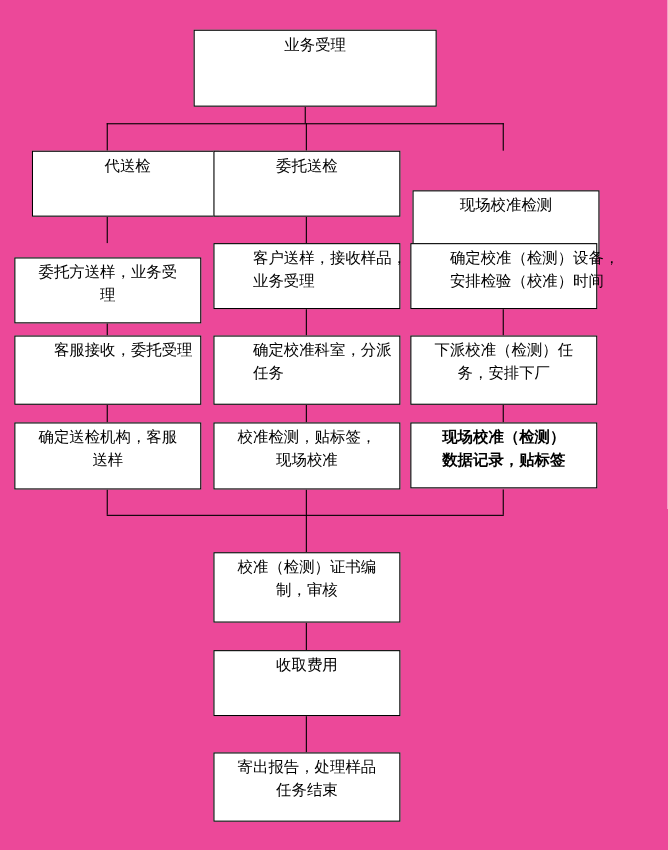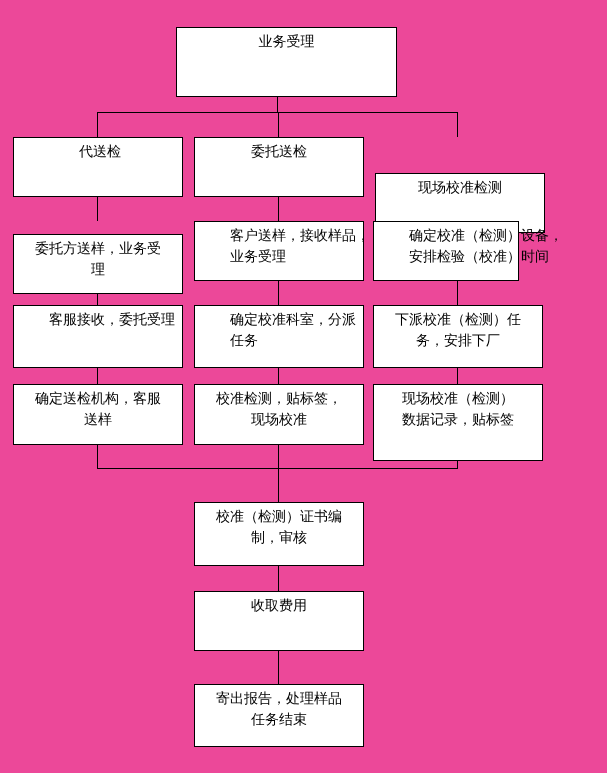--- a/index.html
+++ b/index.html
@@ -57,42 +57,42 @@
   <div class="vline" style="left:97px; top:445px; height:23px;"></div>
   <div class="vline" style="left:457px; top:445px; height:23px;"></div>
   <div class="vline" style="left:278px; top:445px; height:57px;"></div>
   <div class="hline" style="left:97px; top:468px; width:361px;"></div>
 
   <div class="vline" style="left:278px; top:566px; height:25px;"></div>
   <div class="vline" style="left:278px; top:651px; height:33px;"></div>
 
   <div class="node" style="left:176px; top:27px; width:221px; height:70px;">业务受理</div>
 
-  <div class="node" style="left:13px; top:137px; width:170px; height:60px;padding-left:10px;">代送检</div>
+  <div class="node" style="left:29px; top:137px; width:170px; height:60px;padding-left:10px;">代送检</div>
   <div class="node" style="left:194px; top:137px; width:170px; height:60px;">委托送检</div>
   <div class="node" style="left:375px; top:137px; width:170px; height:60px;margin-top:36px;">现场校准检测</div>
 
   <div class="node" style="left:13px; top:221px; width:170px; height:60px;margin-top:13px;">委托方送样，业务受
 理</div>
   <div class="node align-left" style="left:194px; top:221px; width:170px; height:60px;">客户送样，接收样品，
 业务受理</div>
-  <div class="node align-left" style="left:373px; top:221px; width:146px; height:60px;">确定校准（检测）设备，
+  <div class="node align-left" style="left:373px; top:221px; width:170px; height:60px;">确定校准（检测）设备，
 安排检验（校准）时间</div>
 
   <div class="node align-left" style="left:13px; top:305px; width:170px; height:63px;">客服接收，委托受理</div>
   <div class="node align-left" style="left:194px; top:305px; width:170px; height:63px;">确定校准科室，分派
 任务</div>
   <div class="node" style="left:373px; top:305px; width:170px; height:63px;">下派校准（检测）任
 务，安排下厂</div>
 
   <div class="node" style="left:13px; top:384px; width:170px; height:61px;">确定送检机构，客服
 送样</div>
   <div class="node" style="left:194px; top:384px; width:170px; height:61px;">校准检测，贴标签，
 现场校准</div>
-  <div class="node" style="left:373px; top:384px; width:170px; height:77px;">现场校准（检测）
+  <div class="node" style="left:373px; top:384px; width:170px; height:60px;font-weight:bold;">现场校准（检测）
 数据记录，贴标签</div>
 
   <div class="node" style="left:194px; top:502px; width:170px; height:64px;">校准（检测）证书编
 制，审核</div>
   <div class="node" style="left:194px; top:591px; width:170px; height:60px;">收取费用</div>
   <div class="node" style="left:194px; top:684px; width:170px; height:63px;">寄出报告，处理样品
 任务结束</div>
 
 </div>
 

